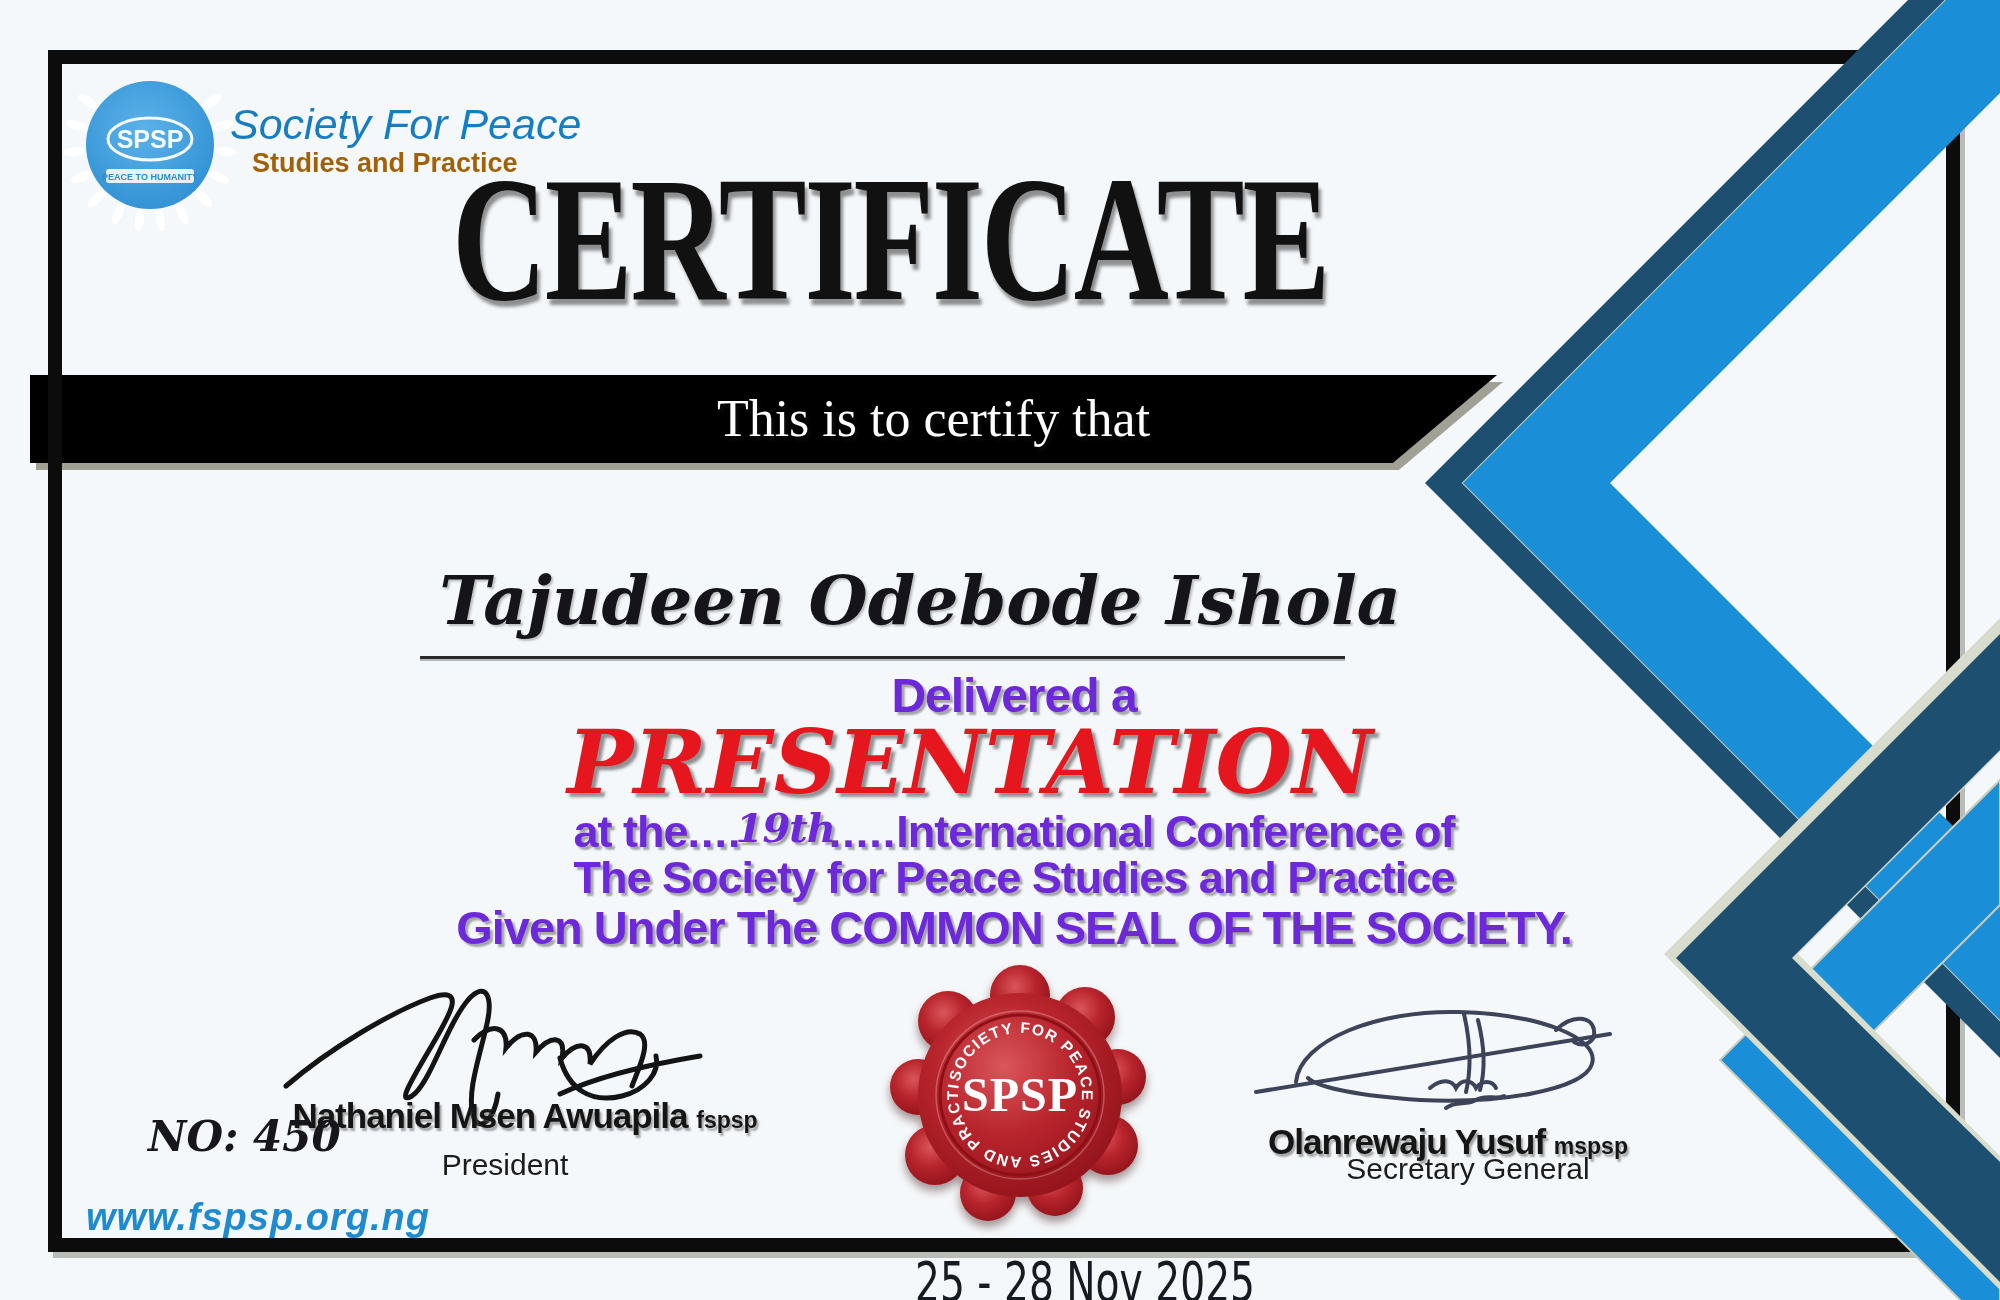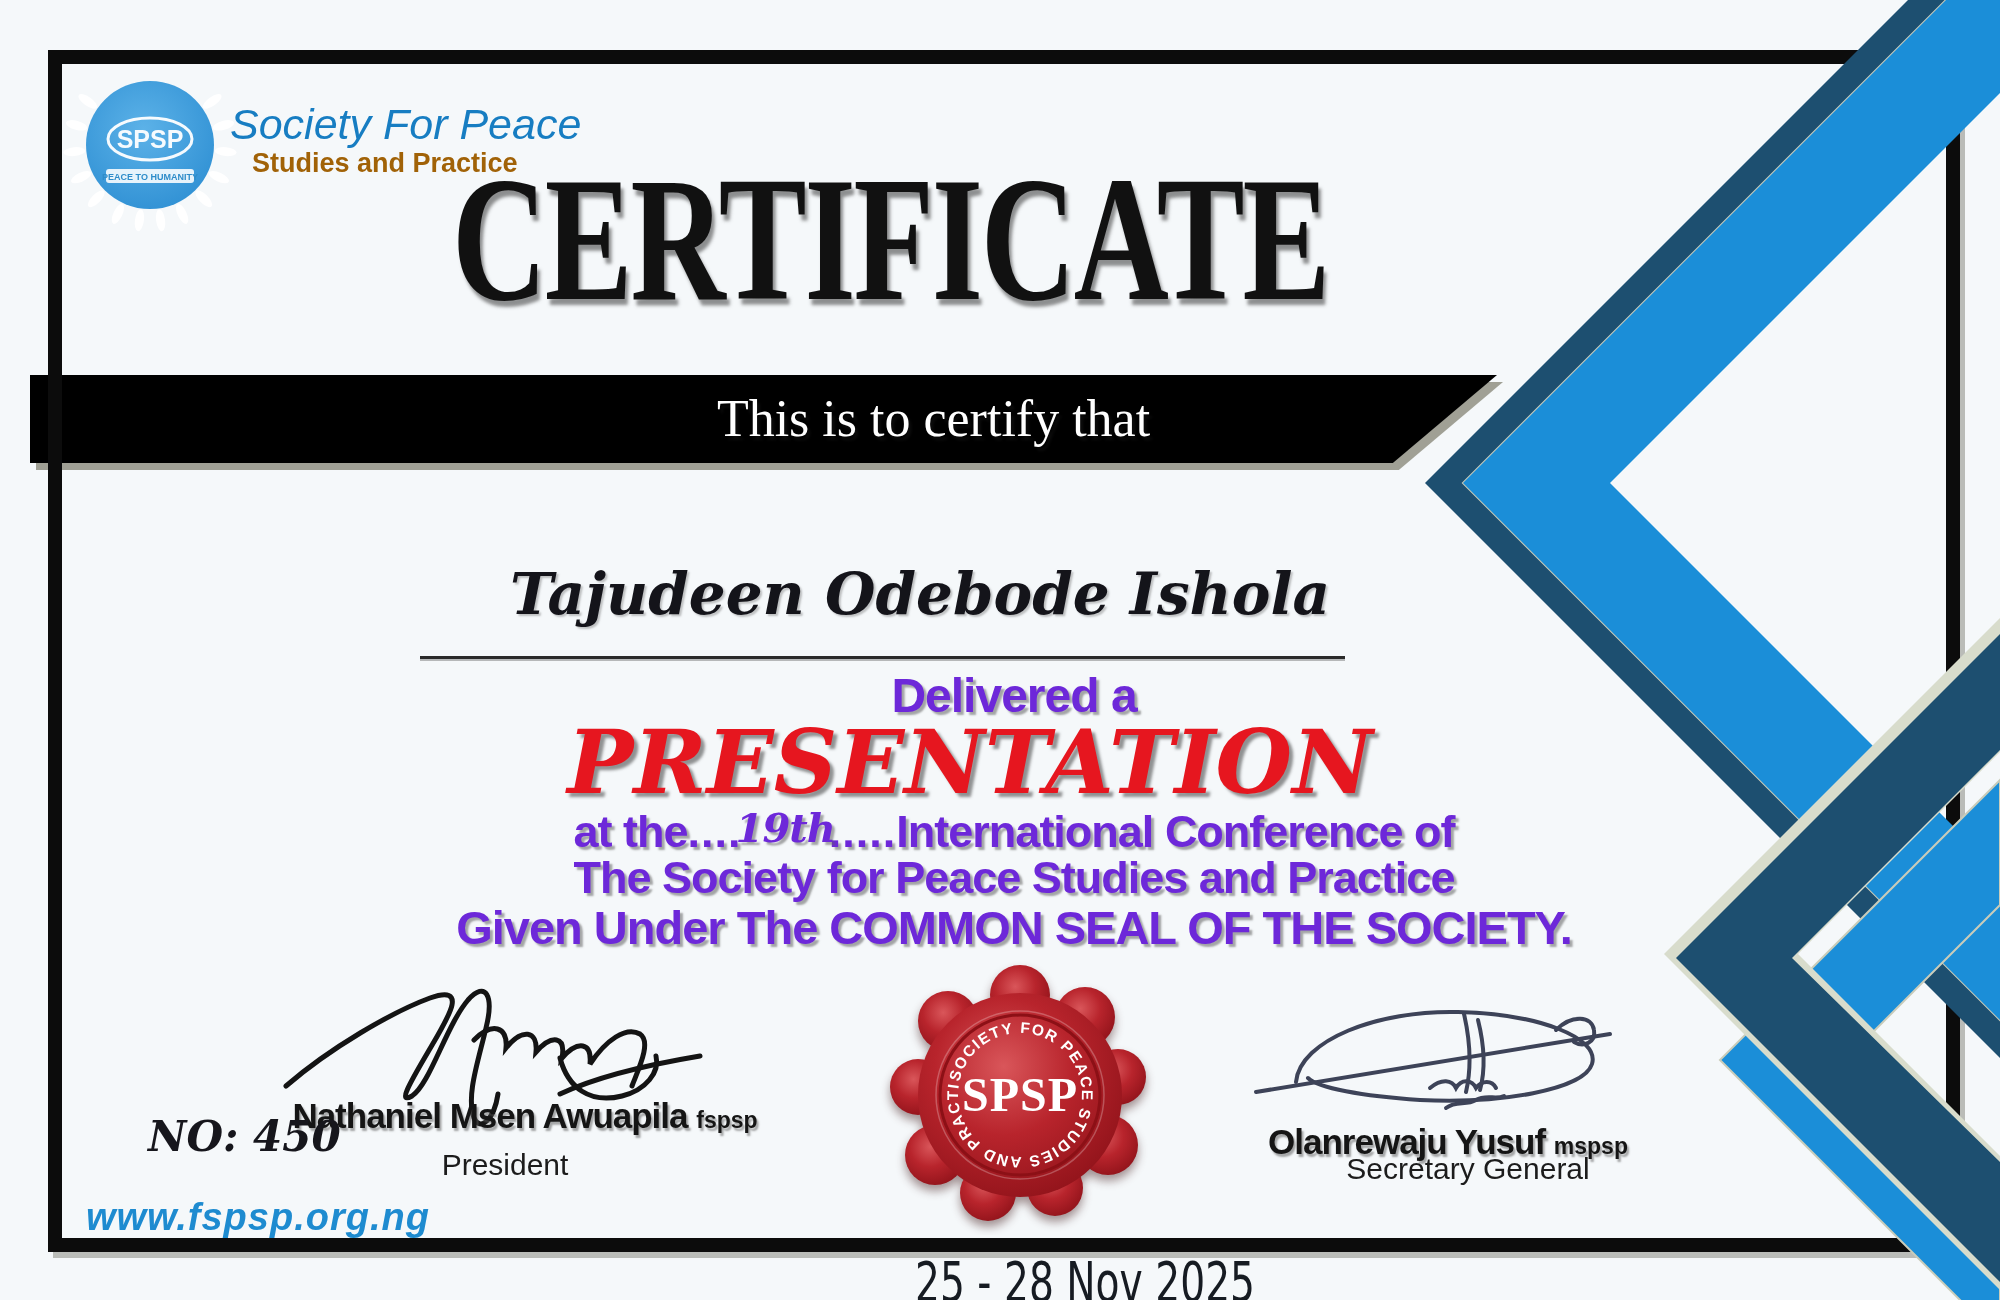--- a/index.html
+++ b/index.html
@@ -57,21 +57,21 @@
     font-family:"Liberation Serif",serif;font-weight:bold;
     font-size:178px;letter-spacing:-3px;color:#111111;
     transform:scale(0.74,1.0);transform-origin:center;
     text-shadow:4px 6px 4px rgba(55,55,55,0.55);
   }
 
   
   .recipient-name{
     left:920px;top:560px;transform:translateX(-50%);
     font-family:"DejaVu Serif",serif;font-style:italic;font-weight:bold;
-    font-size:58px;color:#14141a;white-space:nowrap;
+    font-size:68px;color:#14141a;white-space:nowrap;
     text-shadow:2px 2px 2px rgba(90,90,90,0.35);
   }
   .name-underline{
     left:420px;top:656px;width:925px;height:3px;background:#2a2a2a;
     box-shadow:0 2px 0 rgba(120,120,120,0.5);
   }
 
   
   .bodyline{
     left:1014px;transform:translateX(-50%);

